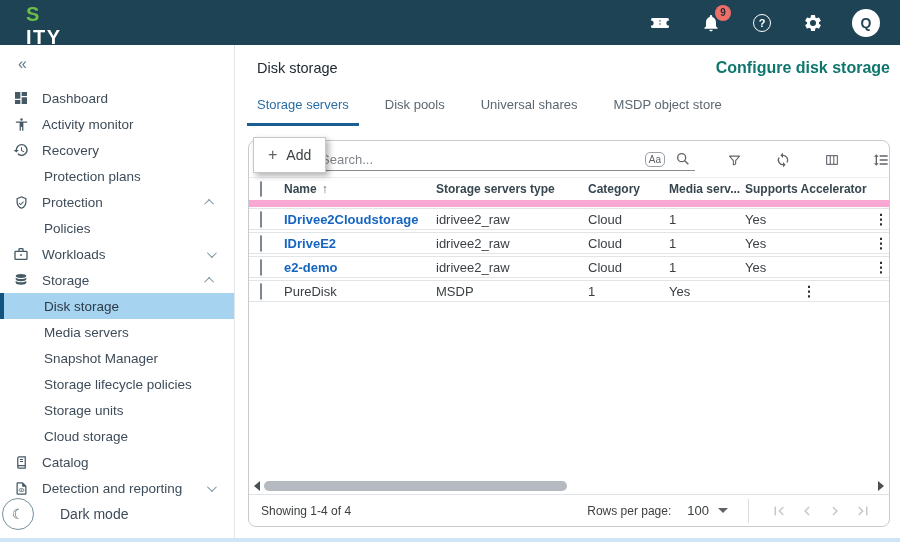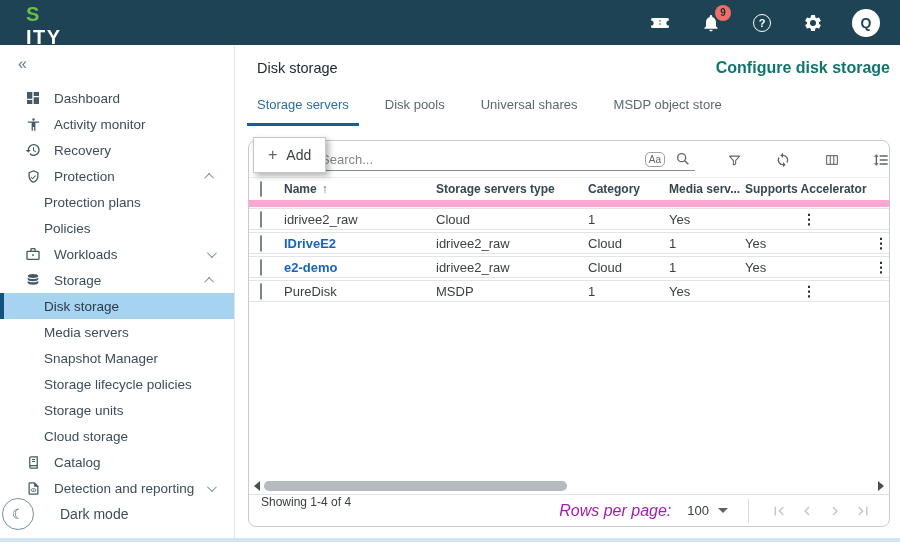--- a/index.html
+++ b/index.html
@@ -19,21 +19,21 @@
            color:#27303a; font-size:10px; font-weight:700; display:flex; align-items:center; justify-content:center; }
   .help-circle { width:18px; height:18px; border:1.6px solid #fff; border-radius:50%; color:#fff; font-size:11px; font-weight:700;
                  display:flex; align-items:center; justify-content:center; }
   .avatar { width:28px; height:28px; background:#fff; border-radius:50%; color:#1d4355; font-size:14px; font-weight:700;
             display:flex; align-items:center; justify-content:center; cursor:pointer; }
 
   
   .layout { display:flex; height:493px; }
   .sidebar { width:235px; border-right:1px solid #e1e4e8; padding-top:8px; position:relative; flex-shrink:0; background:#fff; }
   .collapse { color:#607d8b; font-size:16px; margin:2px 0 12px 18px; cursor:pointer; width:16px; }
-  .nav-item { display:flex; align-items:center; height:26px; padding-left:24px; color:#3e4c59; font-size:13.5px; cursor:pointer; }
+  .nav-item { display:flex; align-items:center; height:26px; padding-left:12px; color:#3e4c59; font-size:13.5px; cursor:pointer; }
   .nav-item .ic { width:18px; margin-right:12px; display:flex; justify-content:center; align-items:center; }
   .nav-item .ic svg { fill:#455a64; }
   .nav-sub { padding-left:44px; }
   .nav-selected { background:#a6d3f0; border-left:4px solid #14527e; padding-left:40px; color:#2b3a46; }
   .chev { width:7px; height:7px; border-right:1.5px solid #78909c; border-bottom:1.5px solid #78909c; margin-left:auto; margin-right:20px; }
   .chev-down { transform:rotate(45deg) translateY(-2px); }
   .chev-up { transform:rotate(-135deg) translateY(-2px); }
   .dark-mode { position:absolute; bottom:8px; left:2px; display:flex; align-items:center; cursor:pointer; }
   .moon-circle { width:32px; height:32px; border:1px solid #78909c; border-radius:50%; display:flex; align-items:center; justify-content:center;
                  color:#455a64; font-size:14px; }
@@ -72,24 +72,24 @@
   .name-link { color:#1565c0; font-weight:700; cursor:pointer; }
   .kebab { color:#263238; font-size:14px; font-weight:700; text-align:center; cursor:pointer; line-height:1; }
 
   .hscroll { height:18px; display:flex; align-items:center; border-bottom:1px solid #dfe3e6; flex-shrink:0; padding:0 5px; }
   .scroll-arrow { width:0; height:0; border-top:5px solid transparent; border-bottom:5px solid transparent; cursor:pointer; }
   .scroll-left { border-right:6px solid #4a4f54; }
   .scroll-right { border-left:6px solid #4a4f54; }
   .scroll-track { flex:1; height:10px; margin:0 3px; position:relative; }
   .scroll-thumb { position:absolute; left:1px; top:0; width:303px; height:10px; background:#b4bac0; border-radius:6px; cursor:pointer; }
 
-  .tfoot { height:31px; display:flex; padding:0 12px; flex-shrink:0; }
+  .tfoot { height:31px; display:flex; align-items:center; padding:0 12px; flex-shrink:0; }
   .showing { font-size:12px; color:#3c4043; }
   .foot-right { margin-left:auto; display:flex; align-items:center; }
-  .rpp-label { font-size:16px; color:#a21caf;font-style:italic; }
+  .rpp-label { font-size:12px; color:#404040; }
   .rpp-select { display:flex; align-items:center; margin-left:16px; cursor:pointer; }
   .rpp-value { font-size:13px; color:#3c4043; }
   .caret-down { width:0; height:0; border-left:5px solid transparent; border-right:5px solid transparent; border-top:5px solid #5f6368; margin-left:9px; }
   .foot-divider { width:1px; height:24px; background:#dadce0; margin:0 16px 0 20px; }
   .pg-btn { display:flex; align-items:center; justify-content:center; width:28px; height:24px; cursor:default; }
   .pg-btn svg { fill:#c5c9cd; }
 
   .bottom-strip { position:absolute; left:0; right:0; bottom:0; height:4px; background:#cfe5f6; }
 </style>
 </head>
@@ -153,31 +153,31 @@
         <span>Activity monitor</span>
       </div>
       <div class="nav-item">
         <span class="ic">
             <svg width="16" height="16" viewBox="0 0 24 24">
               <path d="M13 3a9 9 0 0 0-9 9H1l3.9 3.9L8.8 12H6a7 7 0 1 1 7 7 6.96 6.96 0 0 1-4.9-2l-1.4 1.4A9 9 0 1 0 13 3zm-1 5v5l4.3 2.5.7-1.2-3.5-2.1V8H12z"></path>
             </svg>
           </span>
         <span>Recovery</span>
       </div>
+      <div class="nav-item nav-sub">
+        <span>Protection plans</span>
+      </div>
       <div class="nav-item">
         <span class="ic">
             <svg width="15" height="15" viewBox="0 0 24 24">
               <path d="M12 2 4 5v6c0 5.25 3.4 9.74 8 11 4.6-1.26 8-5.75 8-11V5l-8-3zm0 2.18 6 2.25V11c0 4.07-2.56 7.72-6 8.94C8.56 18.72 6 15.07 6 11V6.43l6-2.25zM10.6 14.3l-2.1-2.1-1.1 1.1 3.2 3.2 5.3-5.3-1.1-1.1-4.2 4.2z"></path>
             </svg>
           </span>
         <span>Protection</span>
         <span class="chev chev-up"></span>
-      </div>
-      <div class="nav-item nav-sub">
-        <span>Protection plans</span>
       </div>
       <div class="nav-item nav-sub">
         <span>Policies</span>
       </div>
       <div class="nav-item">
         <span class="ic">
             <svg width="16" height="16" viewBox="0 0 24 24">
               <path d="M20 7h-4V5a2 2 0 0 0-2-2h-4a2 2 0 0 0-2 2v2H4a2 2 0 0 0-2 2v10a2 2 0 0 0 2 2h16a2 2 0 0 0 2-2V9a2 2 0 0 0-2-2zm-10-2h4v2h-4V5zm10 14H4V9h16v10zM11 12h2v3h-2z"></path>
             </svg>
           </span>
@@ -299,20 +299,21 @@
           <span>Storage servers type</span>
           <span>Category</span>
           <span>Media serv...</span>
           <span>Supports Accelerator</span>
           <span></span>
         </div>
 
         <div class="tbody">
           <div class="trow grid-cols">
             <span><span class="checkbox"></span></span>
+            <span class="name-link">IDrivee2Cloudstorage</span>
             <span>idrivee2_raw</span>
             <span>Cloud</span>
             <span>1</span>
             <span>Yes</span>
             <span class="kebab">⋮</span>
           </div>
           <div class="trow grid-cols">
             <span><span class="checkbox"></span></span>
             <span class="name-link">IDriveE2</span>
             <span>idrivee2_raw</span>

